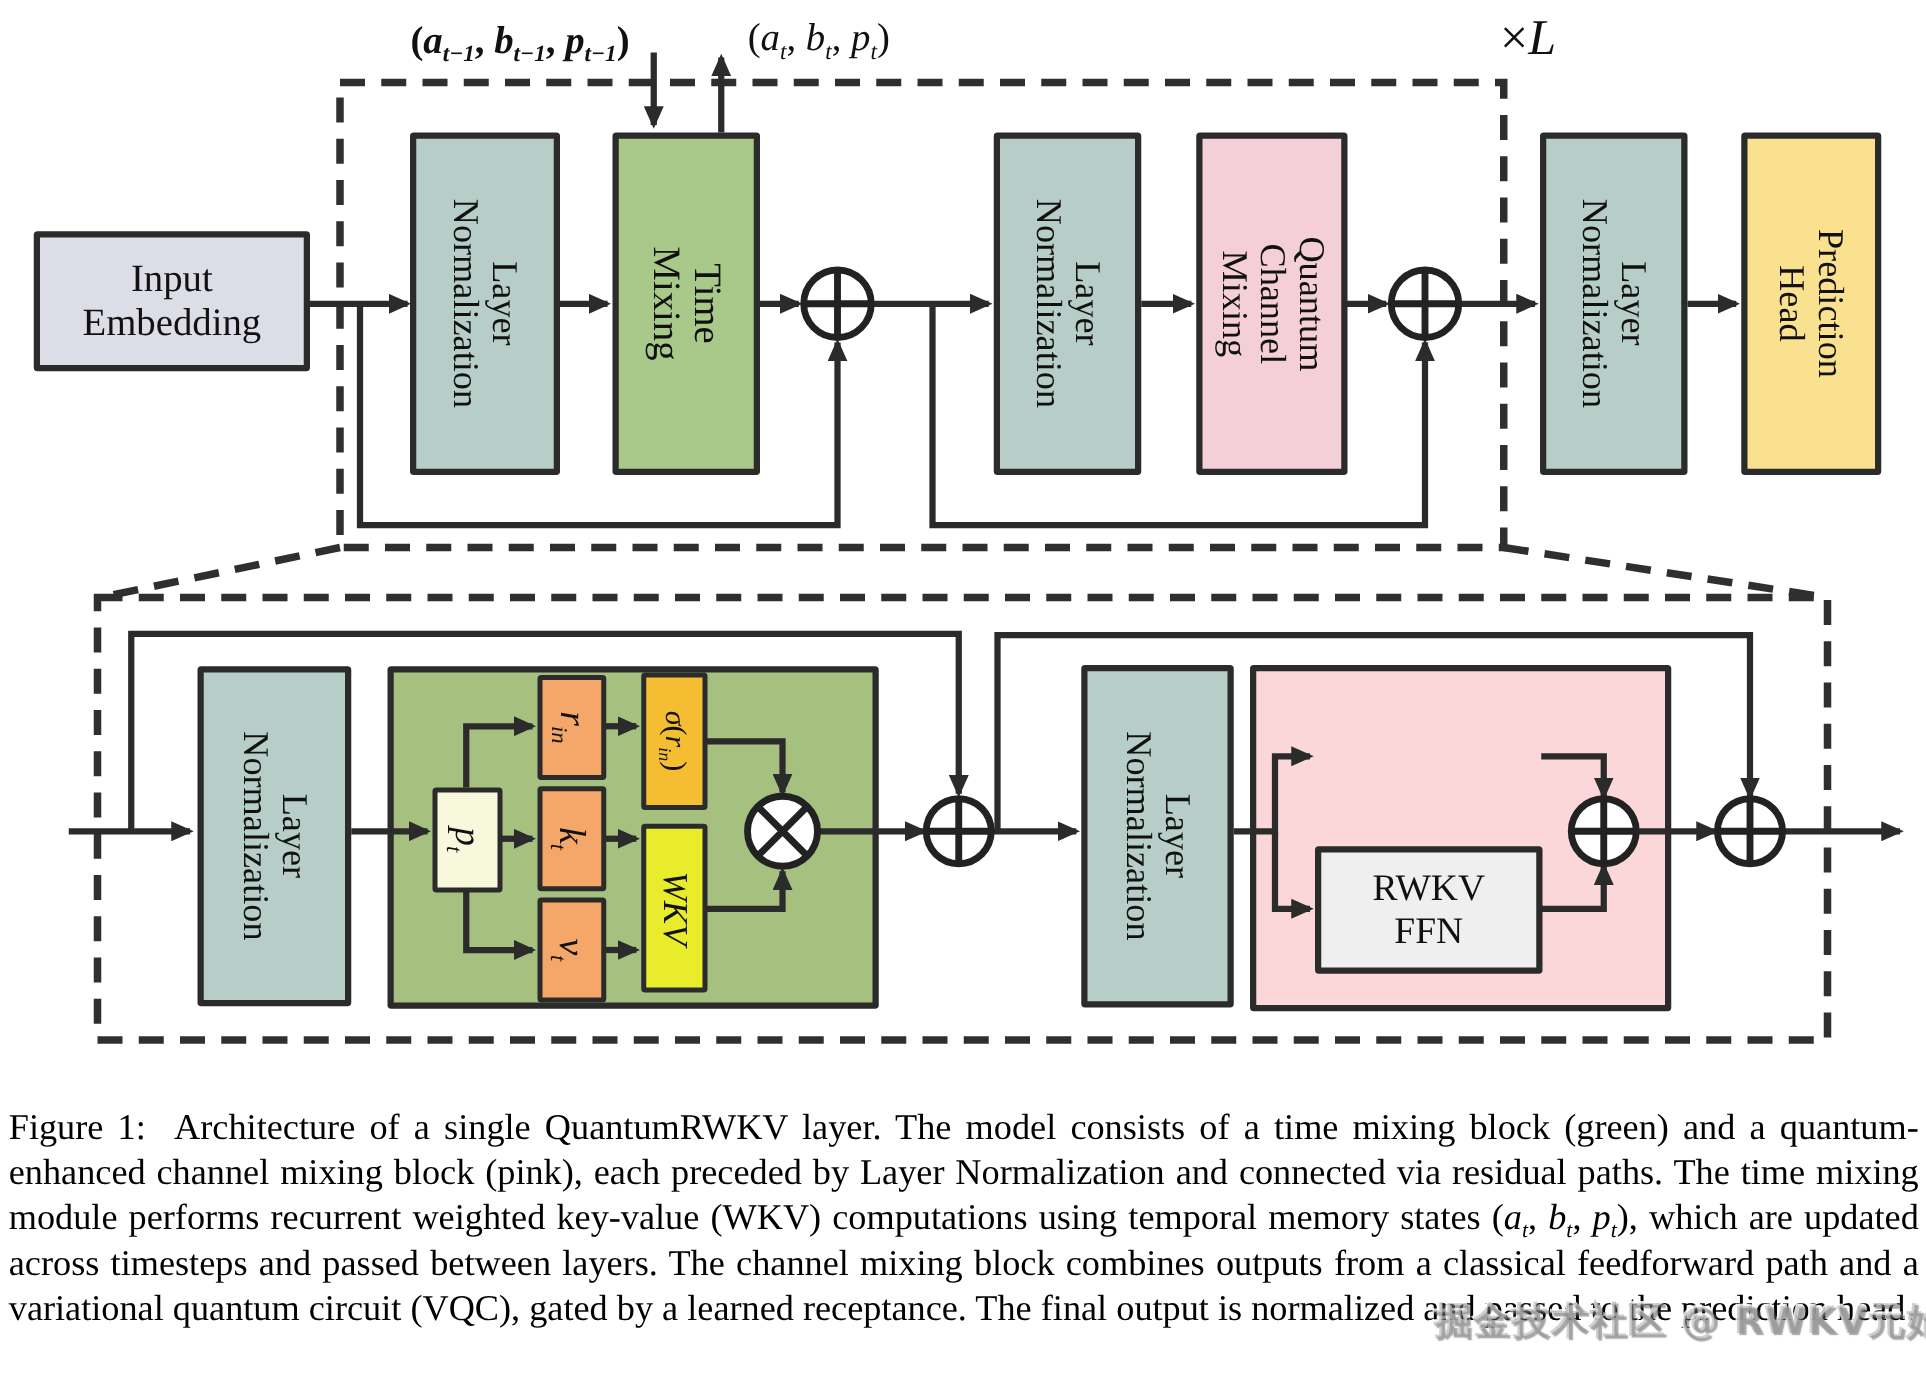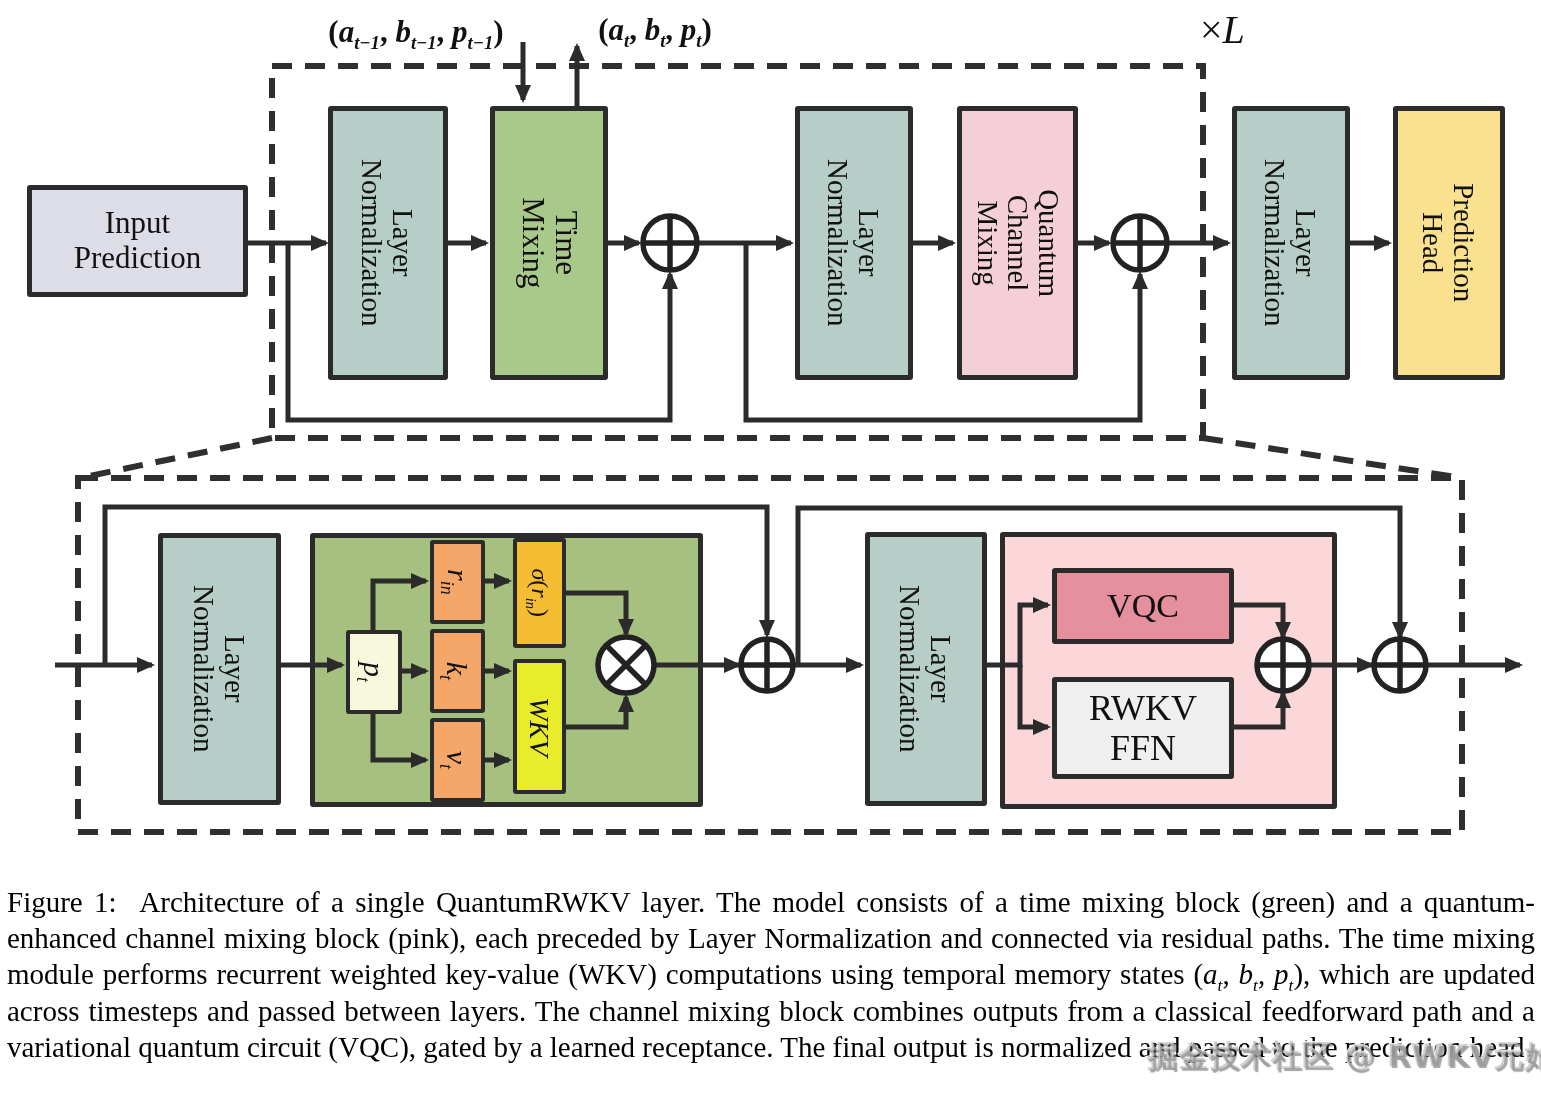--- a/index.html
+++ b/index.html
@@ -119,26 +119,26 @@
       <circle class="opc" cx="1283" cy="665" r="26"></circle>
       <path class="opl" d="M1260,665 H1306 M1283,642 V688"></path>
     </g>
     <g>
       <circle class="opc" cx="1400" cy="665" r="26"></circle>
       <path class="opl" d="M1377,665 H1423 M1400,642 V688"></path>
     </g>
   </svg>
 
   <div class="mathlab" style="left:300px;top:14px;width:232px;font-weight:bold;"><span>(</span><span class="it">a</span><sub class="it">t−1</sub><span>, </span><span class="it">b</span><sub class="it">t−1</sub><span>, </span><span class="it">p</span><sub class="it">t−1</sub><span>)</span></div>
-  <div class="mathlab" style="left:585px;top:12px;width:140px;font-weight:bold;"><span>(</span><span class="it">a</span><sub class="it">t</sub><span>, </span><span class="it">b</span><sub class="it">t</sub><span>, </span><span class="it">p</span><sub class="it">t</sub><span>)</span></div>
+  <div class="mathlab" style="left:585px;top:12px;width:140px;"><span>(</span><span class="it">a</span><sub class="it">t</sub><span>, </span><span class="it">b</span><sub class="it">t</sub><span>, </span><span class="it">p</span><sub class="it">t</sub><span>)</span></div>
   <div class="looplab" style="left:1200px;top:6px;"><span>×</span><span class="it">L</span></div>
 
   <div class="box leaf f-ie" style="left:27px;top:185px;width:221px;height:112px;">
     <span class="hlabel" style="font-size:31px;">Input
-Prediction</span>
+Embedding</span>
   </div>
 
   <div class="box leaf f-ln" style="left:328px;top:106px;width:120px;height:274px;">
     <span class="vlabel">Layer
 Normalization</span>
   </div>
 
   <div class="box leaf f-tm" style="left:490px;top:106px;width:118px;height:274px;">
     <span class="vlabel" style="font-size:31px;">Time Mixing</span>
   </div>
@@ -189,25 +189,22 @@
     <span class="vlabel" style="font-size:28px;white-space:nowrap;"><span class="it">WKV</span></span>
   </div>
 
   <div class="box leaf f-ln" style="left:865px;top:532px;width:122px;height:274px;">
     <span class="vlabel">Layer
 Normalization</span>
   </div>
 
   <div class="box f-pink" style="left:1000px;top:532px;width:337px;height:277px;"></div>
 
-  <div class="box leaf f-vqc" style="left:1052px;top:568px;width:182px;height:76px;">
-    <span class="hlabel" style="font-size:34px;">VQC</span>
-  </div>
   <div class="box leaf f-ffn" style="left:1052px;top:677px;width:182px;height:102px;">
-    <span class="hlabel" style="font-size:36px;">RWKV
+    <span class="hlabel" style="font-size:30px;">RWKV
 FFN</span>
   </div>
 
   <div class="caption"><span>Figure 1: &nbsp;Architecture of a single QuantumRWKV layer. The model consists of a time mixing block (green) and a quantum-enhanced channel mixing block (pink), each preceded by Layer Normalization and connected via residual paths. The time mixing module performs recurrent weighted key-value (WKV) computations using temporal memory states (</span><span class="it">a</span><sub class="it">t</sub><span>, </span><span class="it">b</span><sub class="it">t</sub><span>, </span><span class="it">p</span><sub class="it">t</sub><span>), which are updated across timesteps and passed between layers. The channel mixing block combines outputs from a classical feedforward path and a variational quantum circuit (VQC), gated by a learned receptance. The final output is normalized and passed to the prediction head.</span></div>
 
   <div class="watermark">掘金技术社区 @ RWKV元始智能</div>
 
 </div>
 
 </body></html>

